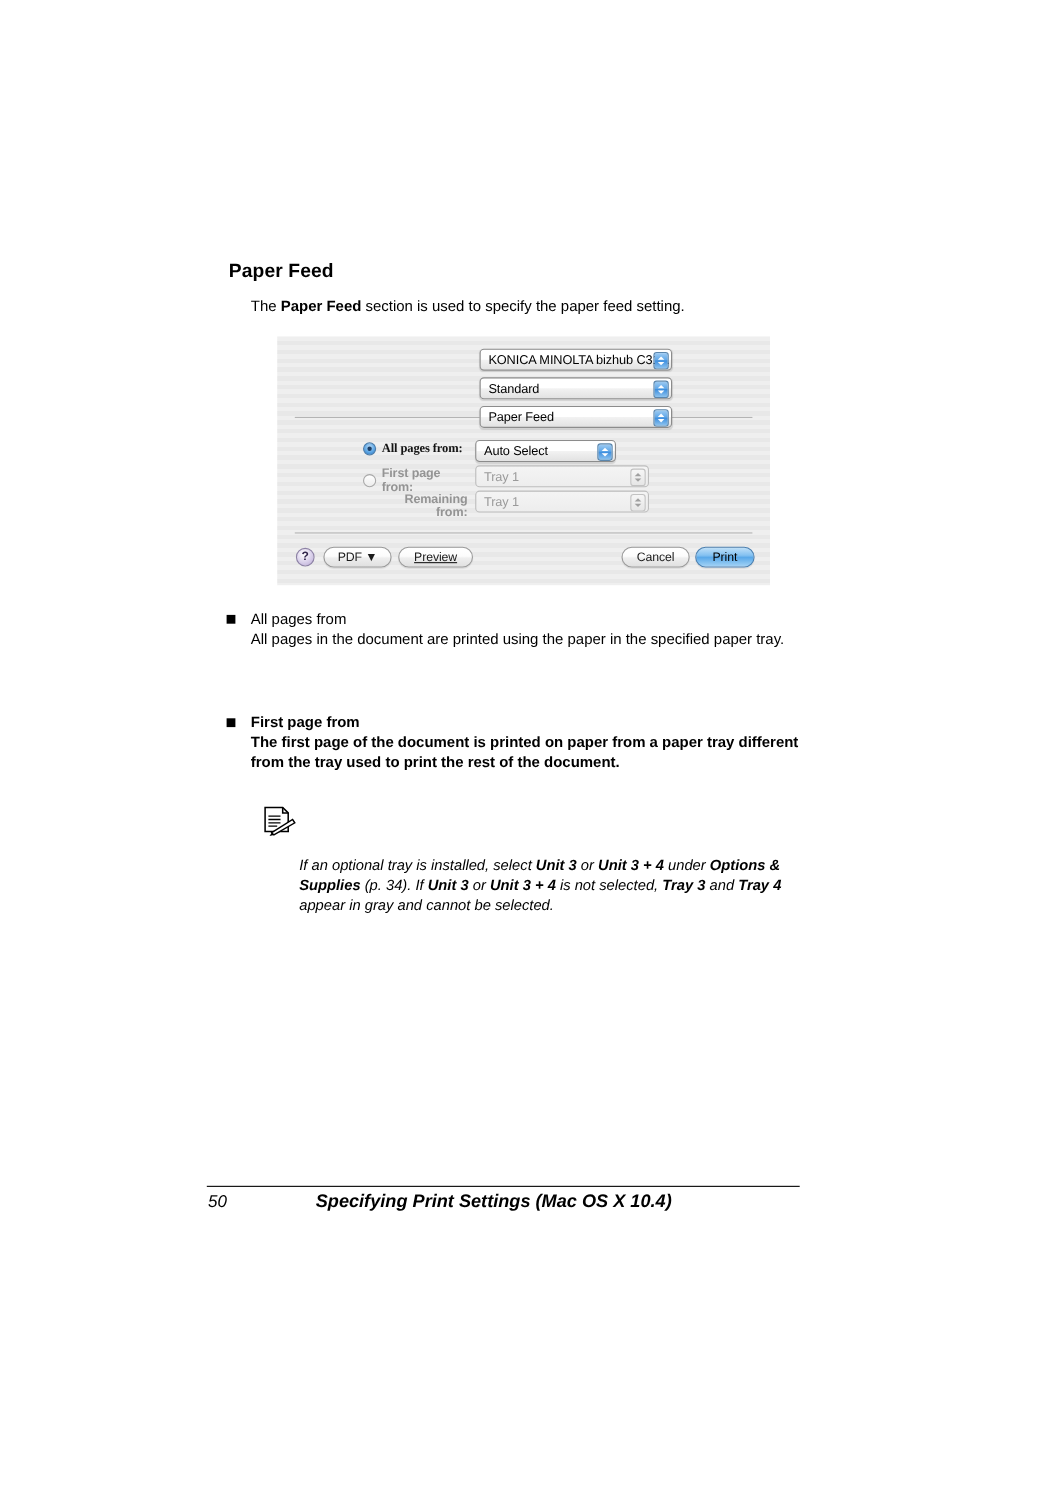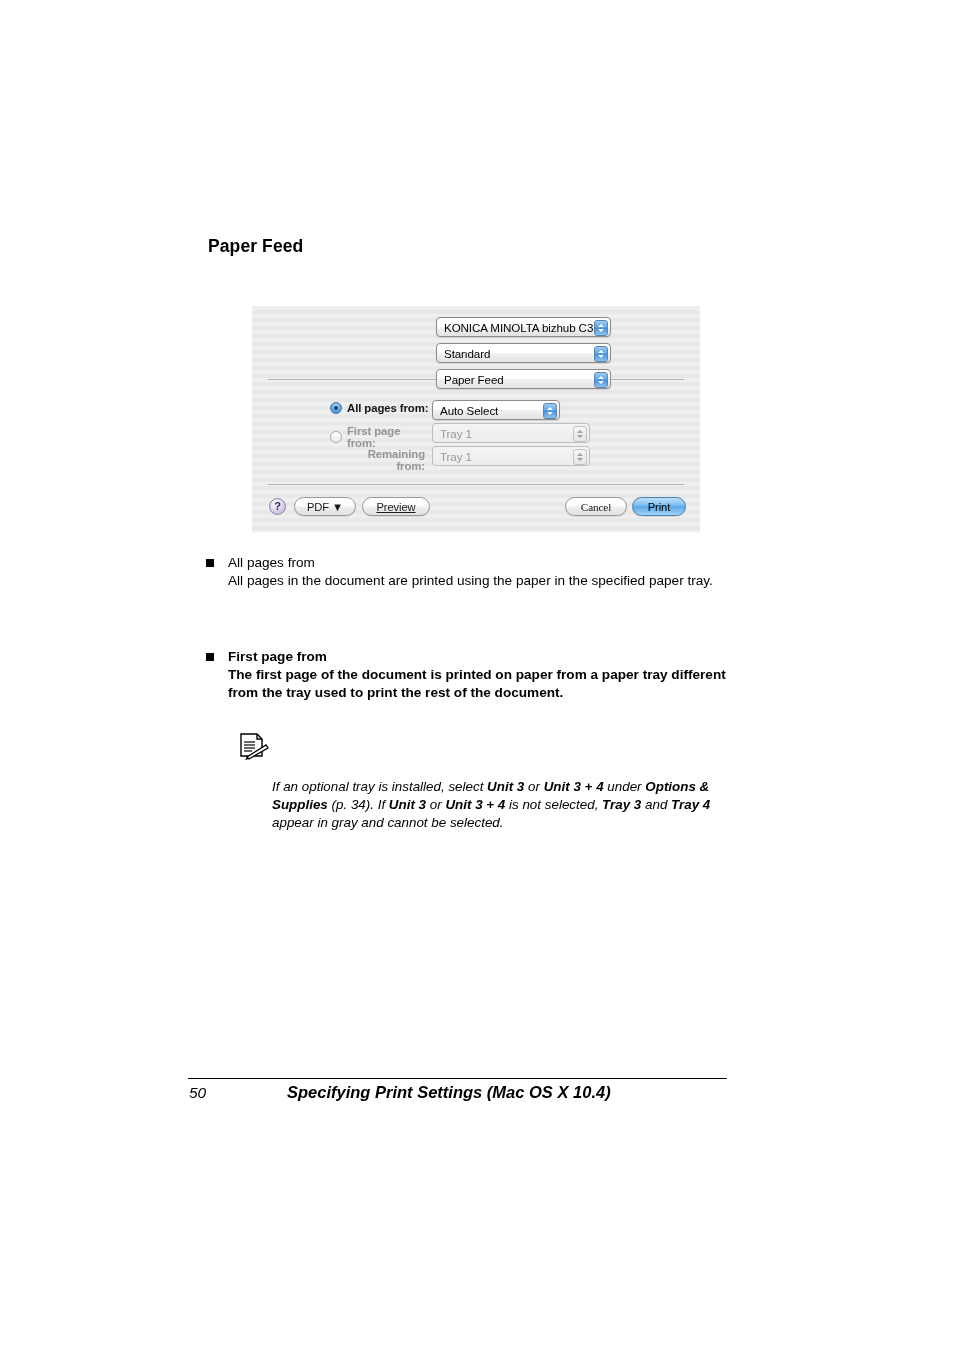--- a/index.html
+++ b/index.html
@@ -270,20 +270,23 @@
     font-weight: bold;
   }
 </style>
 </head>
 <body>
 
 <div class="page">
 
   <div class="section-heading">Paper Feed</div>
 
+  <div class="intro-para">
+    <span>The </span><b>Paper Feed</b><span> section is used to specify the paper feed setting.</span>
+  </div>
 
   <div class="dialog">
 
     <div class="dlg-row" style="left:0px; top:13px; width:318px; justify-content:flex-end;">
       <span class="dlg-label">Printer:</span>
     </div>
     <div class="popup" style="position:absolute; left:184px; top:11px; width:175px;">
       <span class="ptext">KONICA MINOLTA bizhub C31...</span>
       <span class="stepper">
         <span class="arrow-up"></span>
@@ -307,21 +310,21 @@
     <div class="popup" style="position:absolute; left:184px; top:63px; width:175px;">
       <span class="ptext">Paper Feed</span>
       <span class="stepper">
         <span class="arrow-up"></span>
           <span class="arrow-dn"></span>
       </span>
     </div>
 
     <div class="dlg-row" style="left:78px; top:96px; width:100px;">
       <span class="radio on"></span>
-      <span class="dlg-label" style="margin-left:5px; text-align:left;">All pages from:</span>
+      <span class="dlg-label" style="margin-left:5px; text-align:left;font-family:Liberation Serif, serif;">All pages from:</span>
     </div>
     <div class="popup" style="position:absolute; left:180px; top:94px; width:128px;align-items:center;">
       <span class="ptext">Auto Select</span>
       <span class="stepper">
         <span class="arrow-up"></span>
           <span class="arrow-dn"></span>
       </span>
     </div>
 
     <div class="dlg-row" style="left:78px; top:119px; width:100px;">
@@ -348,21 +351,21 @@
     </div>
 
     <div class="hrule" style="left:16px; top:178px; width:416px;"></div>
 
     <div class="helpbtn" style="left:17px; top:192px;">?</div>
 
     <div class="capsule" style="left:42px; top:191px; width:62px;">PDF ▼</div>
 
     <div class="capsule" style="left:110px; top:191px; width:68px;text-decoration:underline;">Preview</div>
 
-    <div class="capsule" style="left:313px; top:191px; width:62px;font-family:Liberation Serif, serif;">Cancel</div>
+    <div class="capsule" style="left:313px; top:191px; width:62px;">Cancel</div>
 
     <div class="capsule primary" style="left:380px; top:191px; width:54px;">Print</div>
   </div>
 
   <div class="bullet-block" style="top:554px;">
     <span class="bullet-sq"></span>
     <span class="btitle">All pages from</span>
     <span class="bbody">All pages in the document are printed using the paper in the specified paper tray.</span>
   </div>
 

